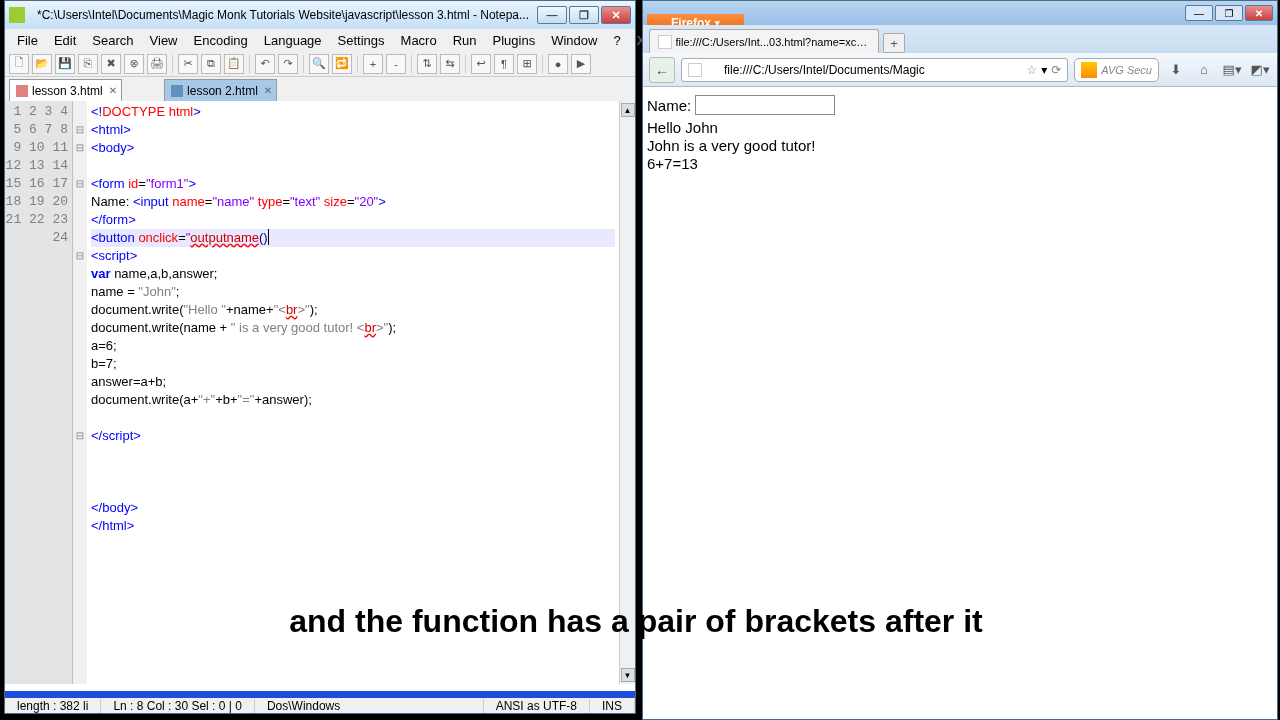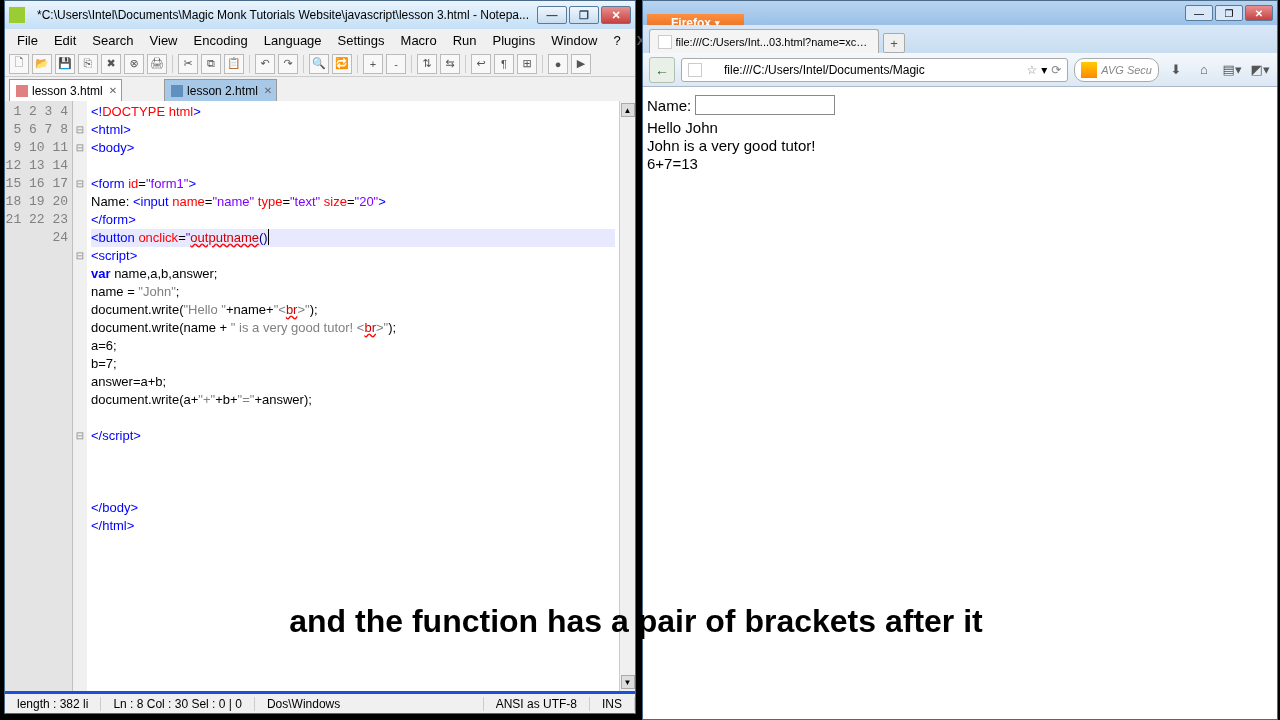--- a/index.html
+++ b/index.html
@@ -45,21 +45,21 @@
 
 
 .tag { color: #0000ff; }
 .attr { color: #ff0000; }
 .str { color: #8000ff; }
 .kw { color: #0000ff; font-weight: bold; }
 .jsstr { color: #808080; }
 .op { color: #000080; }
 .err { color: #cc0000; text-decoration: underline wavy red; }
 
-.npp-status { height: 22px; background: #f0f0f0; border-top: 3px solid #1d4ed8; display: flex; align-items: center; font-size: 12px; color: #000; }
+.npp-status { height: 22px; background: #f0f0f0; border-top: 7px solid #1d4ed8; display: flex; align-items: center; font-size: 12px; color: #000; margin-top: 7px; }
 .npp-status .st-cell { padding: 0 12px; border-right: 1px solid #ccc; }
 
 
 .ff-window { position: absolute; left: 642px; top: 0; width: 636px; height: 720px; background: #fff; border: 1px solid #4a6a8a; display: flex; flex-direction: column; }
 .ff-tabstrip { height: 24px; background: linear-gradient(#b8d4f0, #9ac0e8); display: flex; align-items: center; padding: 0 4px; }
 .ff-menu-btn { background: linear-gradient(#ff9040, #e06818); color: #fff; font-weight: bold; padding: 2px 24px; border-radius: 0; font-size: 12px; display: flex; align-items: center; gap: 4px; cursor: pointer; margin-top: 20px; }
 .ff-menu-btn::after { content: "▾"; font-size: 9px; }
 .ff-tabstrip .spacer { flex: 1; }
 .ff-win-btn { width: 28px; height: 16px; border: 1px solid #5a7a9a; border-radius: 2px; display: flex; align-items: center; justify-content: center; font-size: 10px; margin-left: 2px; cursor: pointer; }
 .ff-win-btn.min, .ff-win-btn.max { background: #d8e8f8; }
@@ -71,21 +71,21 @@
 .ff-tab .ft-text { overflow: hidden; text-overflow: ellipsis; white-space: nowrap; }
 .ff-newtab { width: 22px; height: 20px; border: 1px solid #aaa; border-radius: 2px; background: #f0f0f0; margin-left: 4px; display: flex; align-items: center; justify-content: center; font-size: 13px; color: #555; cursor: pointer; }
 
 .ff-toolbar { height: 34px; background: linear-gradient(#f4f8fc, #dce8f4); border-bottom: 1px solid #aab8c8; display: flex; align-items: center; padding: 0 6px; gap: 6px; }
 .ff-toolbar .nav-btn { width: 26px; height: 26px; border-radius: 3px; display: flex; align-items: center; justify-content: center; font-size: 14px; color: #2a6030; cursor: pointer; }
 .ff-toolbar .nav-btn.back { background: #e8f0e8; border: 1px solid #b0c0b0; }
 .ff-urlbar { flex: 1; height: 24px; background: #fff; border: 1px solid #aaa; border-radius: 3px; display: flex; align-items: center; padding: 0 6px; font-size: 12px; gap: 4px; }
 .ff-urlbar .url-icon { width: 14px; height: 14px; border: 1px solid #ccc; }
 .ff-urlbar .url-text { flex: 1; overflow: hidden; white-space: nowrap; margin-left: 18px; }
 .ff-urlbar .url-star, .ff-urlbar .url-reload { font-size: 12px; color: #888; cursor: pointer; }
-.ff-avg { height: 24px; background: #fff; border: 1px solid #aaa; border-radius: 10px; display: flex; align-items: center; padding: 0 6px; font-size: 11px; font-style: italic; color: #888; gap: 4px; }
+.ff-avg { height: 24px; background: #fff; border: 1px solid #aaa; border-radius: 5px; display: flex; align-items: center; padding: 0 6px; font-size: 11px; font-style: italic; color: #888; gap: 4px; }
 .ff-avg .avg-icon { width: 16px; height: 16px; background: linear-gradient(#ffcc00, #ff8800); }
 .ff-toolbar .tb-icon { width: 22px; height: 22px; display: flex; align-items: center; justify-content: center; font-size: 13px; color: #555; cursor: pointer; }
 
 .ff-content { flex: 1; background: #fff; padding: 8px 4px; font-family: "Times New Roman", serif; font-size: 15px; color: #000; }
 .ff-content .name-row { display: flex; align-items: center; gap: 4px; margin-bottom: 4px; }
 .ff-content input[type=text] { width: 140px; height: 20px; border: 1px solid #888; font-size: 13px; padding: 0 2px; }
 .ff-content .line { margin: 1px 0; }
 
 
 .caption { position: absolute; left: 0; right: 8px; bottom: 80px; text-align: center; font-family: "Arial Black", Arial, sans-serif; font-weight: 900; font-size: 32px; color: #000; pointer-events: none; }

